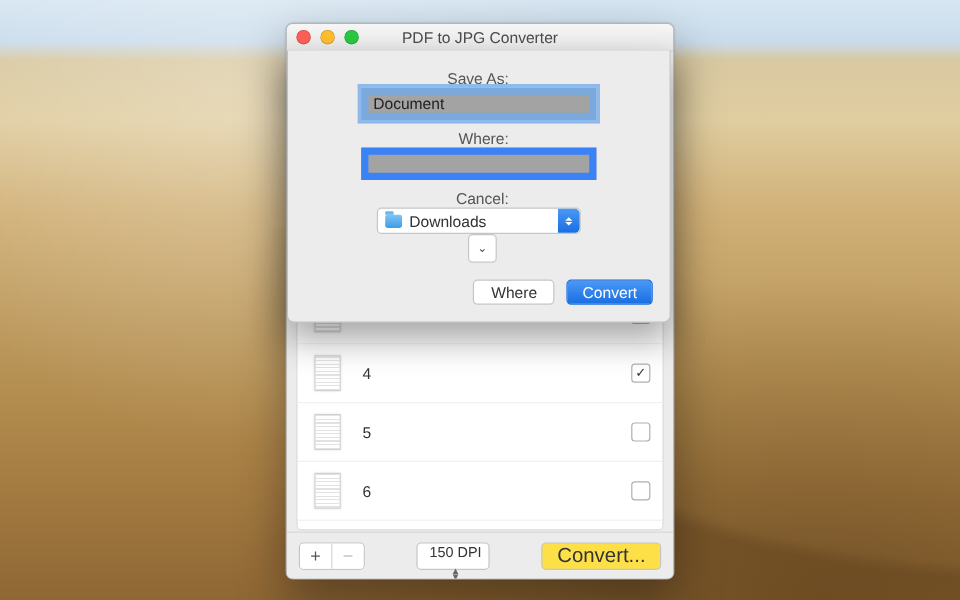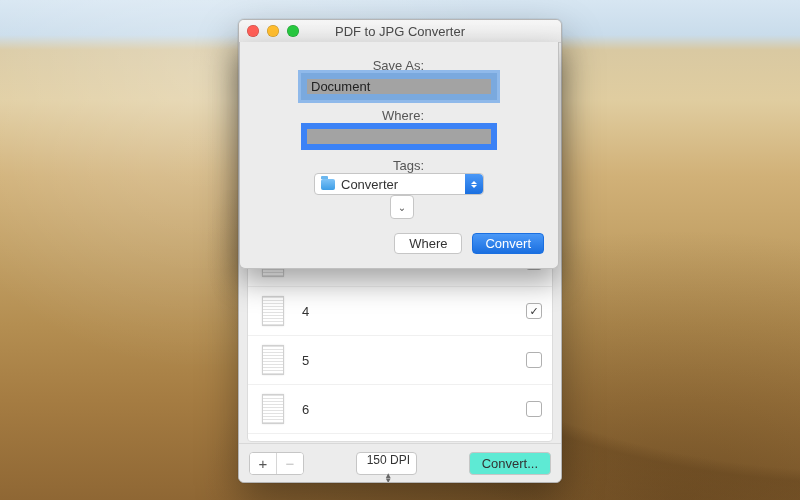--- a/index.html
+++ b/index.html
@@ -178,25 +178,25 @@
   .popup .stepper {
     display: flex;
     flex-direction: column;
     line-height: 5px;
     font-size: 8px;
     color: #666;
   }
 
   .push-btn {
     height: 21px;
-    background: #5eead4;
+    background: #fde047;
     border: 1px solid #c6c6c6;
     border-radius: 4px;
     padding: 0 12px;
-    font-size: 13px;
+    font-size: 17px;
     color: #333;
     display: inline-flex;
     align-items: center;
   }
 
   
   .sheet {
     position: absolute;
     left: 239px;
     top: 42px;
@@ -401,24 +401,24 @@
 <div class="sheet">
   <div class="form-row">
     <div class="form-label">Save As:</div>
     <input class="text-input focused" value="Document" style="">
   </div>
   <div class="form-row">
     <div class="form-label">Where:</div>
     <input class="text-input" value="" style="">
   </div>
   <div class="form-row">
-    <div class="form-label">Tags:</div>
+    <div class="form-label">Cancel:</div>
     <div class="where-popup">
       <span class="folder-badge"></span>
-      <span>Converter</span>
+      <span>Downloads</span>
       <span class="where-endcap">
         <span class="arr up"></span>
           <span class="arr down"></span>
       </span>
     </div>
     <div class="expand-btn">
       <span>⌄</span>
     </div>
   </div>
   <div class="sheet-actions">

